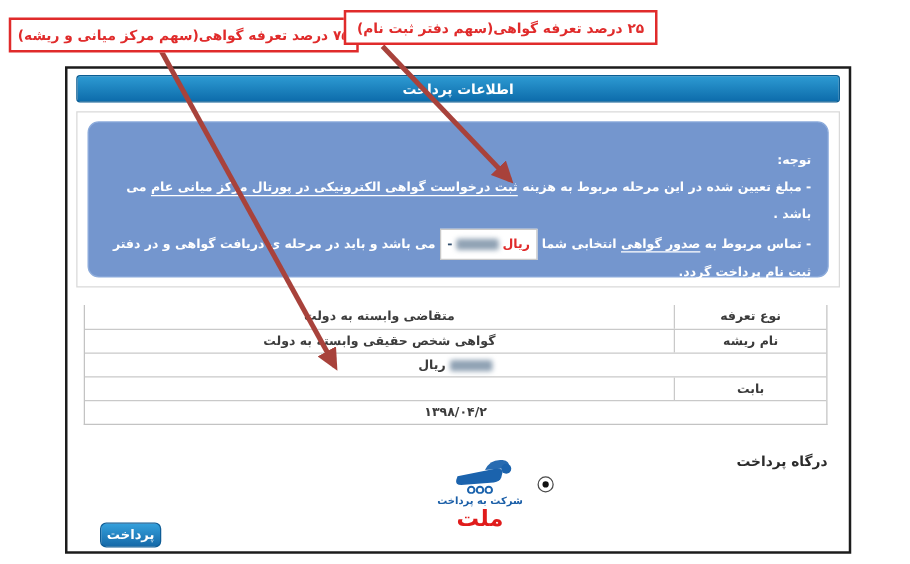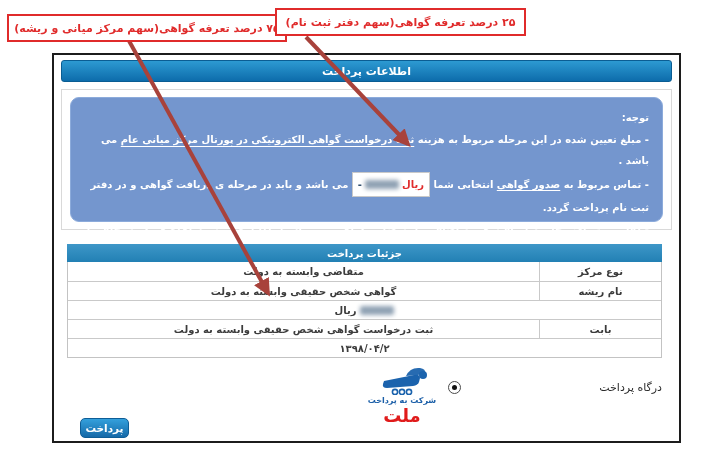--- a/index.html
+++ b/index.html
@@ -26,21 +26,21 @@
                background:linear-gradient(#2d9ad2, #0d6cab);
                color:#ffffff; font-size:11px; font-weight:bold;
                display:flex; align-items:center; justify-content:center; }
 
   
   #notice-panel { position:absolute; left:7px; top:34px; width:611px; height:141px;
                   border:1px solid #d9d9d9; background:#ffffff; }
   #notice-box { position:absolute; left:8px; top:7px; right:8px; bottom:7px;
                 background:#7496ce; border:1px solid #8cabdb; border-radius:9px;
                 color:#ffffff; font-size:10px; font-weight:bold;
-                direction:rtl; text-align:right; padding:9px 13px 4px 10px;
+                direction:rtl; text-align:right; padding:20px 13px 4px 10px;
                 line-height:21.5px; }
   .uline { text-decoration:underline; text-underline-offset:3px; }
   #fee-box { display:inline-flex; direction:ltr; align-items:center; gap:3px;
              background:#ffffff; border:1px solid #c9c9c9; padding:1px 5px;
              vertical-align:middle; color:#33506e; }
   #fee-box .unit { color:#e02b2b; font-weight:bold; }
   .blur-blob { display:inline-block; width:34px; height:9px; border-radius:2px;
                background:#90a2b4; filter:blur(2px); }
 
   
@@ -51,24 +51,24 @@
   #table-body { border:1px solid #c3c3c3; border-top:none; background:#ffffff; }
   .trow { display:flex; height:19px; border-top:1px solid #c9c9c9; font-size:10px; color:#333; }
   .trow:first-child { border-top:none; }
   .tlab { width:122px; border-left:1px solid #c9c9c9;
           display:flex; align-items:center; justify-content:center;
           font-weight:bold; color:#3a3a3a; }
   .tval { flex:1; display:flex; align-items:center; justify-content:center;
           direction:rtl; gap:4px; font-weight:bold; color:#3c3c3c; }
 
   
-  #gateway-label { position:absolute; right:17px; top:326px; font-size:11px;
-                   font-weight:normal; color:#2b2b2b; direction:rtl; }
+  #gateway-label { position:absolute; right:17px; top:308px; font-size:11px;
+                   font-weight:bold; color:#2b2b2b; direction:rtl; }
   #gateway-option { position:absolute; left:290px; top:310px; width:135px;
-                    display:flex; align-items:flex-start;justify-content:center; }
+                    display:flex; align-items:flex-start; }
   #radio { width:13px; height:13px; border:1.5px solid #4a4a4a; border-radius:50%;
            background:#ffffff; margin:16px 0 0 6px; position:relative; flex:none;
            cursor:pointer; }
   #radio::after { content:""; position:absolute; left:2.5px; top:2.5px;
                   width:5px; height:5px; border-radius:50%; background:#111; }
   #logo { display:flex; flex-direction:column; align-items:center; width:80px; }
   #logo .l1 { font-size:8px; color:#1b5fa8; font-weight:bold; margin-top:1px; direction:rtl; }
   #logo .l2 { font-size:18px; color:#e01b1b; font-weight:bold; direction:rtl; }
 
   
@@ -123,38 +123,34 @@
           <span class="unit">ریال</span>
         </span>
         <span> می باشد و باید در مرحله ی دریافت گواهی و در دفتر ثبت نام پرداخت گردد.</span>
       </div>
       <div>- دفاتر ثبت نام، مجاز به دریافت هزینه اضافی بابت صدور گواهی نمی باشند. لذا درصورت مشاهده هر گونه تخلف با پشتیبانی مرکز میانی عام</div>
       <div>تماس حاصل فرمائید.</div>
     </div>
   </div>
 
   <div id="table-wrap">
-    <div id="table-title">
-      <span>جزئیات پرداخت</span>
-    </div>
     <div id="table-body">
         <div class="trow">
-          <div class="tlab">نوع مرکز</div>
+          <div class="tlab">نوع تعرفه</div>
           <div class="tval">متقاضی وابسته به دولت</div>
         </div>
         <div class="trow">
           <div class="tlab">نام ریشه</div>
           <div class="tval">گواهی شخص حقیقی وابسته به دولت</div>
         </div>
         <div class="trow">
           <div class="tval"><span class="blur-blob"></span>ریال</div>
         </div>
         <div class="trow">
           <div class="tlab">بابت</div>
-          <div class="tval">ثبت درخواست گواهی شخص حقیقی وابسته به دولت</div>
         </div>
         <div class="trow">
           <div class="tval">۱۳۹۸/۰۴/۲</div>
         </div>
       </div>
   </div>
 
   <div id="gateway-label">درگاه پرداخت</div>
 
   <div id="gateway-option">

